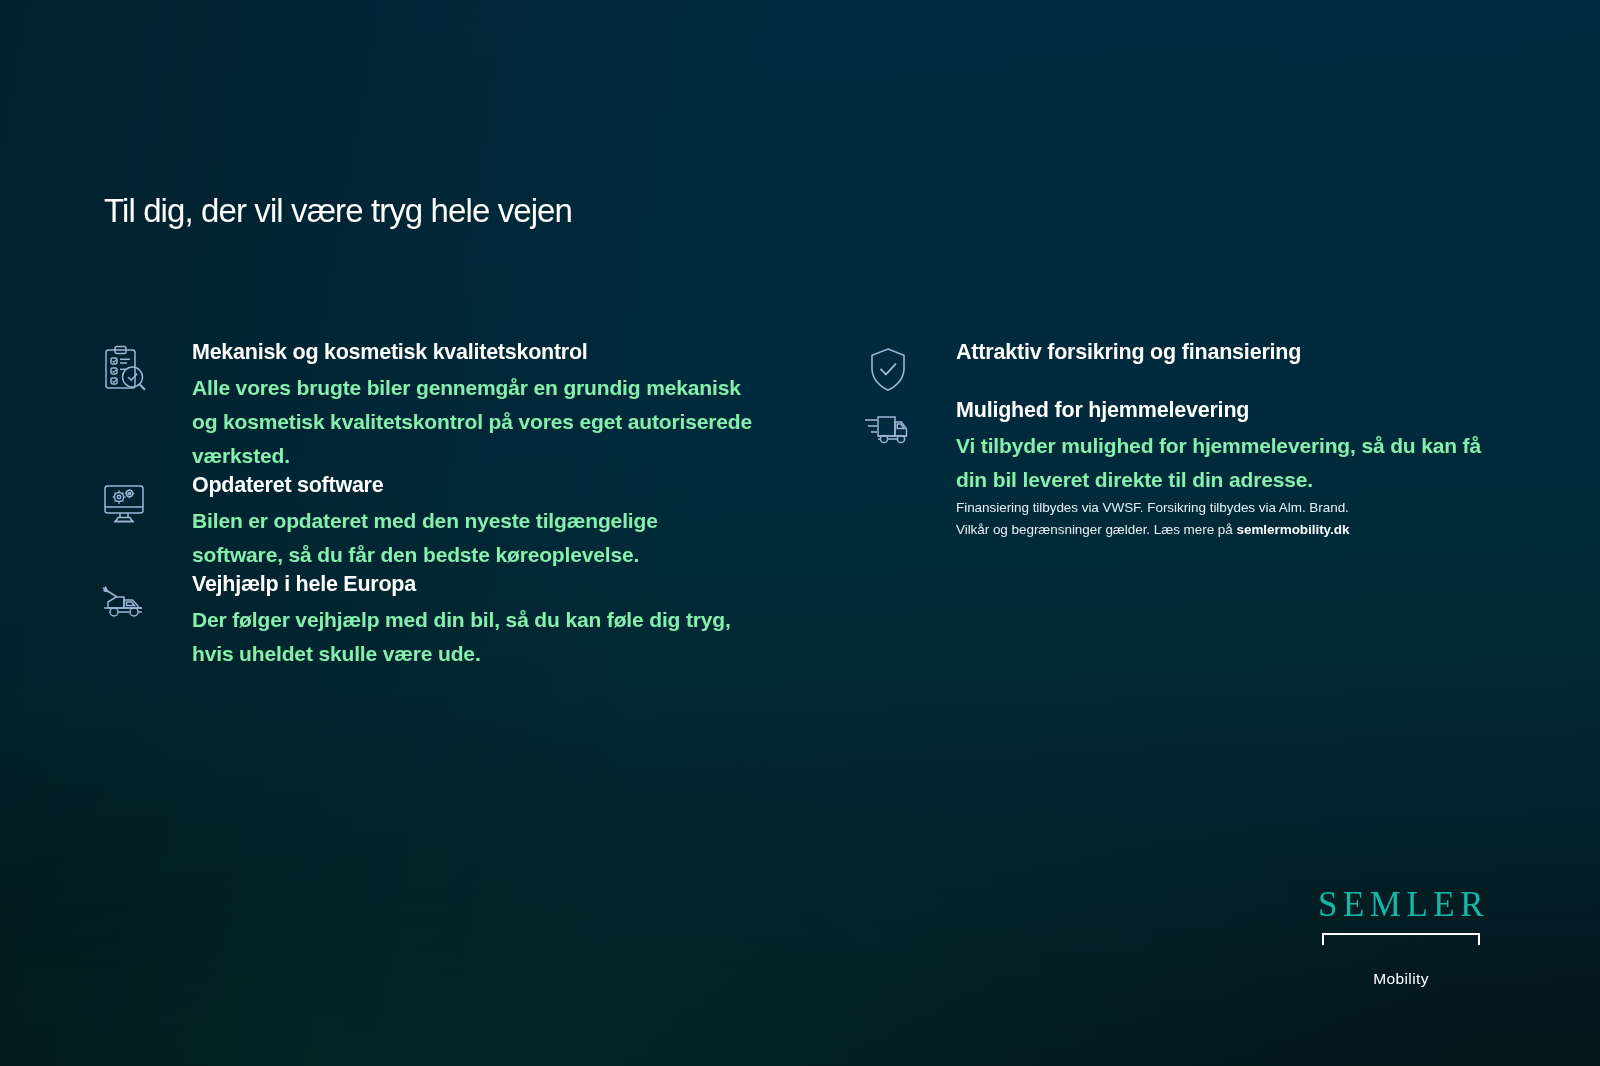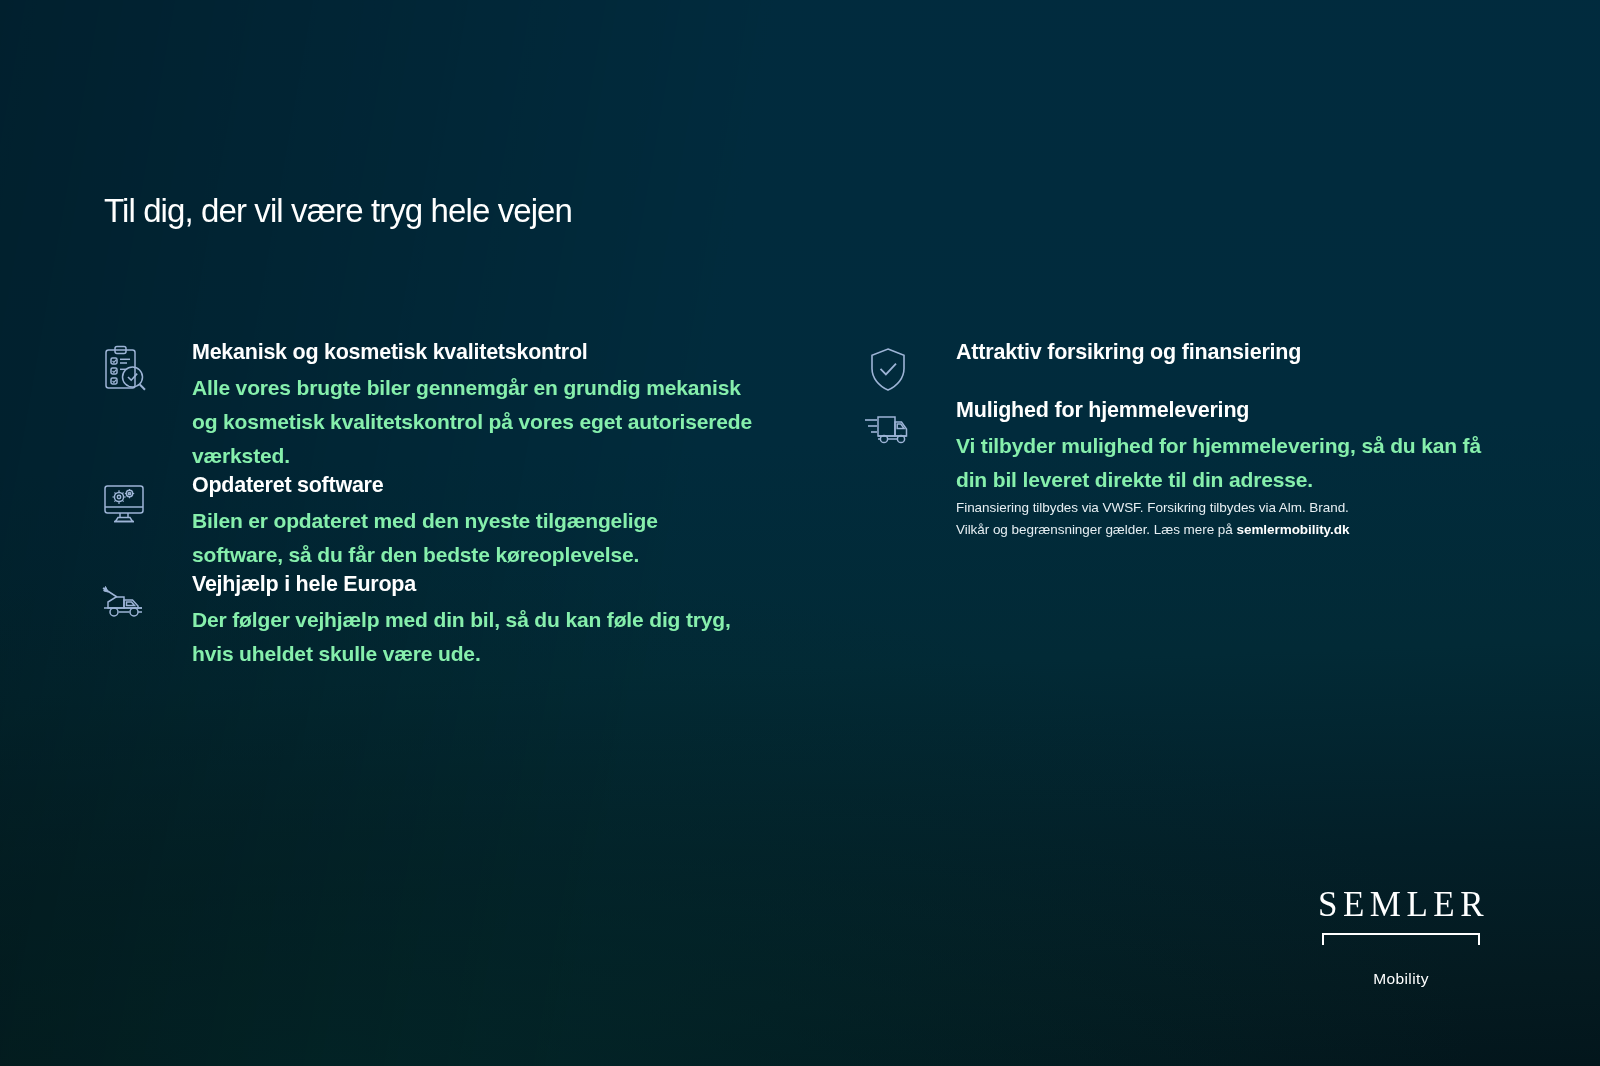--- a/index.html
+++ b/index.html
@@ -94,21 +94,21 @@
   .logo {
     position:absolute;
     right:110px; bottom:78px;
     width:178px;
     text-align:center;
   }
   .logo-word {
     font-family:"Liberation Serif", serif;
     font-size:35px;
     letter-spacing:5.5px;
-    color:#ffffff;
+    color:#14b8a6;
     line-height:1;
     padding-left:5px;
   }
   .logo-rule {
     position:relative;
     height:13px;
     margin:11px auto 0;
     width:158px;
   }
   .logo-rule::before {

